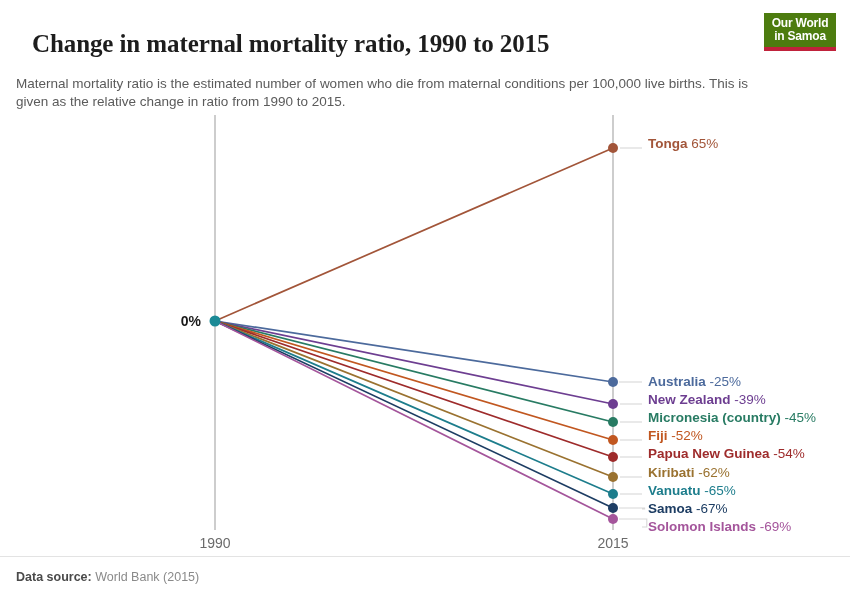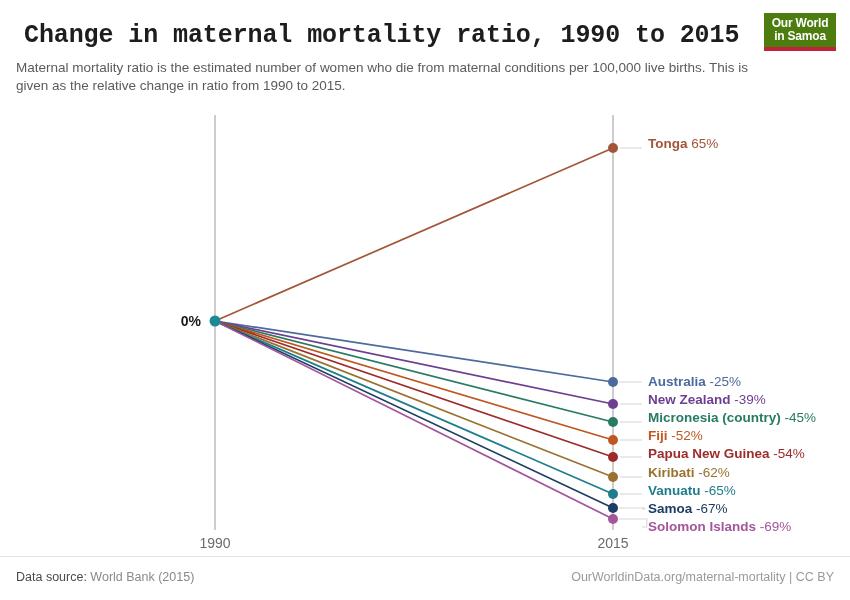--- a/index.html
+++ b/index.html
@@ -18,26 +18,26 @@
 
   
   #header {
     position: absolute;
     left: 0; top: 0;
     width: 850px;
     padding: 14px 16px 0 16px;
     box-sizing: border-box;
   }
   #chart-title {
-    font-family: Liberation Mono, monospace;
+    font-family: Liberation Serif, serif;
     font-size: 25px;
     font-weight: 700;
     color: #1d1d1d;
     letter-spacing: -0.1px;
-    margin: 8px;
+    margin: 16px;
     line-height: 1.15;
   }
   #chart-subtitle {
     font-size: 13.5px;
     line-height: 1.38;
     color: #5b5b5b;
     margin: 8px 0 0 0;
     max-width: 735px;
     font-weight: 400;
   }
@@ -129,21 +129,21 @@
   }
   #footer-source {
     position: absolute;
     left: 16px;
     top: 13px;
     font-size: 12.5px;
     color: #8a8a8a;
   }
   #footer-source b {
     color: #4a4a4a;
-    font-weight: 400;
+    font-weight: 700;
   }
   #footer-link {
     position: absolute;
     right: 16px;
     top: 13px;
     font-size: 12.5px;
     color: #9a9a9a;
   }
 </style>
 </head>
@@ -220,14 +220,13 @@
         <text x="613" y="448" class="axis-tick-label" text-anchor="middle">2015</text>
       </g>
   </svg>
 </div>
 
 <div id="footer">
   <div id="footer-source">
     <b>Data source:</b>
     <span>World Bank (2015)</span>
   </div>
-  <div id="footer-link">OurWorldinData.org/maternal-mortality | CC BY</div>
 </div>
 
 </body></html>

